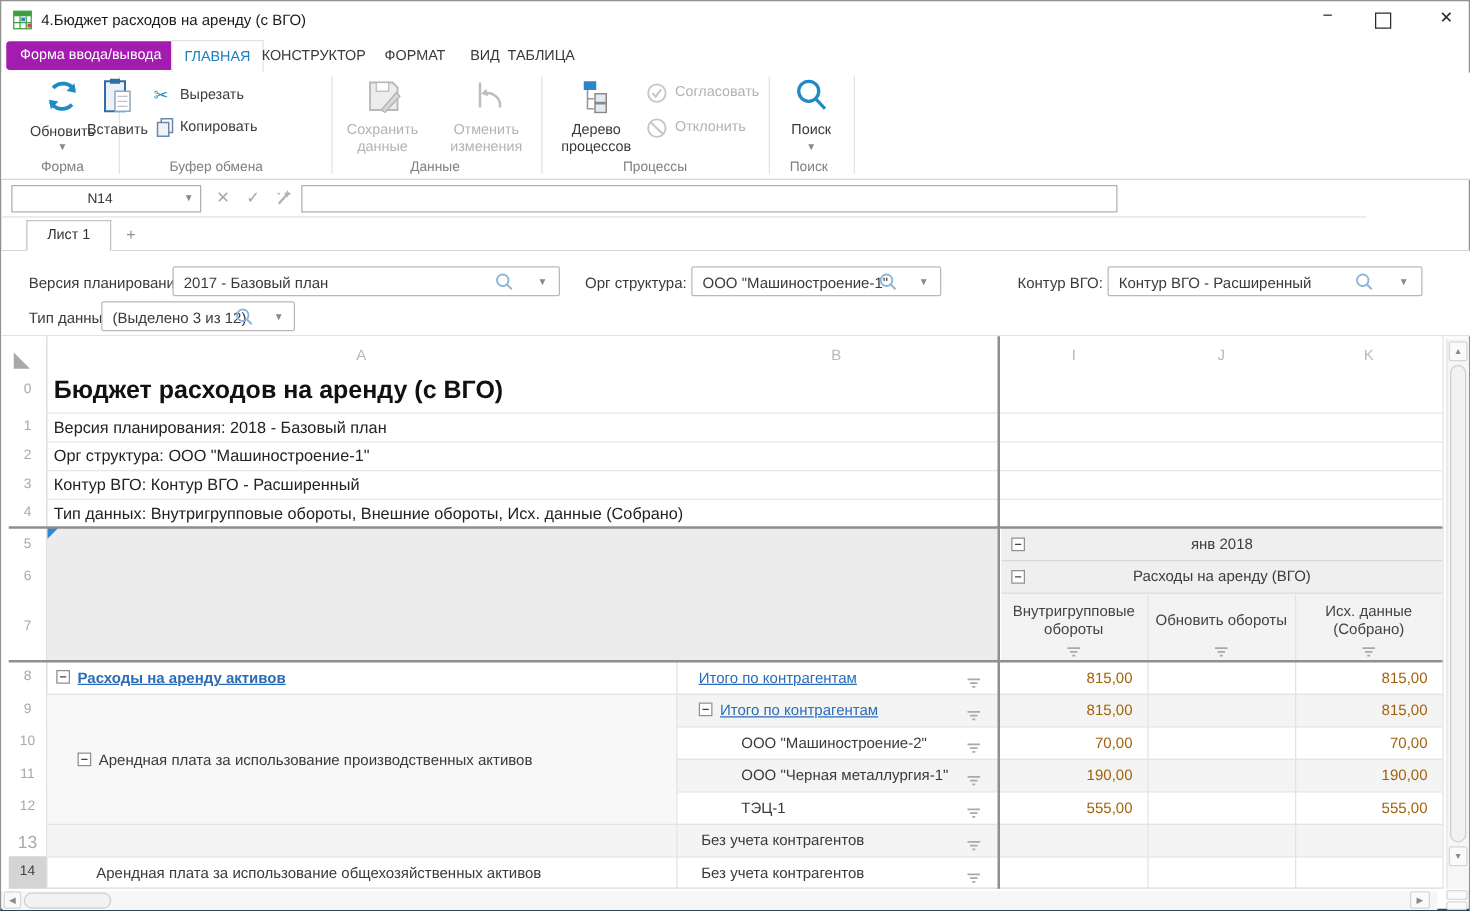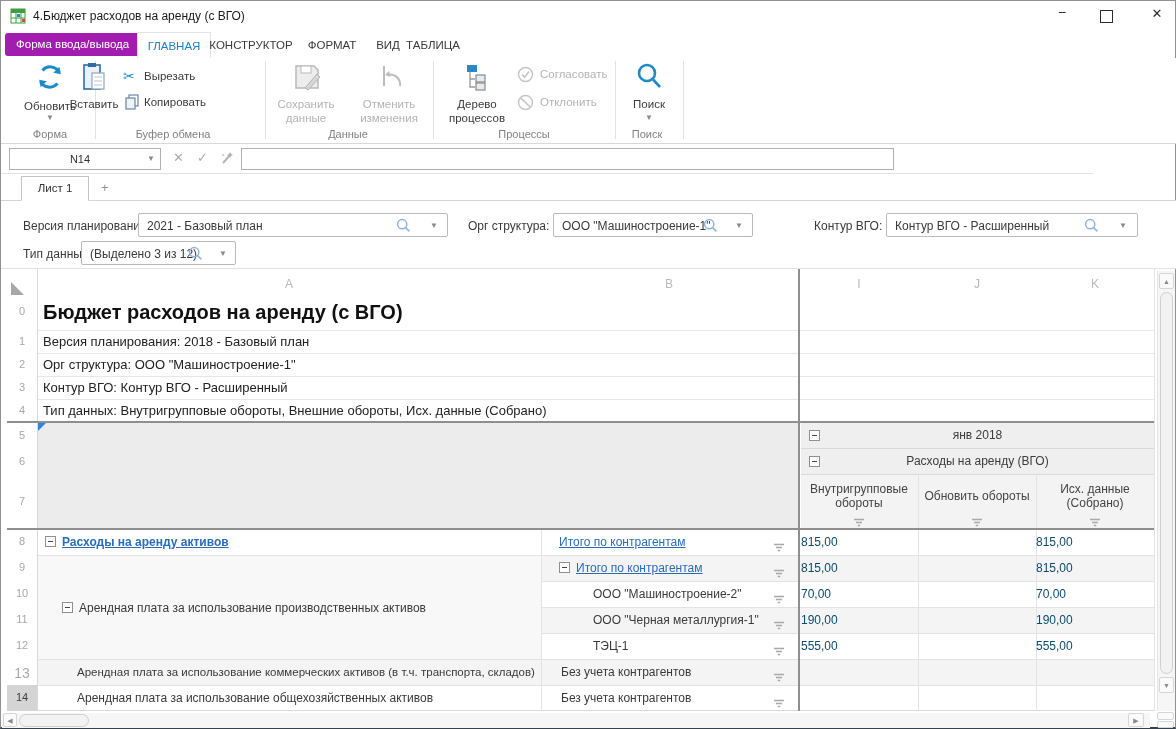--- a/index.html
+++ b/index.html
@@ -7,21 +7,21 @@
        font-family:"Liberation Sans",sans-serif;overflow:hidden;}
   #win{position:absolute;inset:0;border:1px solid #919191;border-bottom:2px solid #33424f;background:#fff;}
   .abs{position:absolute;}
   .ctr{transform:translateX(-50%);}
   .t11{font-size:11px;color:#3a3a3a;}
   .t12{font-size:12px;color:#3a3a3a;}
   .t13{font-size:13px;color:#222;}
   .gray{color:#8a8a8a;}
   .dis{color:#b3b3b3;}
   .lnk{color:#2b6cb8;text-decoration:underline;}
-  .num{font-size:12px;color:#0c4a6e;text-align:left;}
+  .num{font-size:12px;color:#a16207;text-align:right;}
   .cbox{width:11px;height:11px;border:1px solid #8f8f8f;background:#fff;box-sizing:border-box;}
   .cbox::after{content:"";position:absolute;left:2px;right:2px;top:4px;height:1px;background:#444;}
   .hl{background:#fff;border:1px solid #e3e3e3;border-bottom:none;}
   .vline{background:#e3e3e3;width:1px;}
   .hline{background:#e3e3e3;height:1px;}
   .dvline{background:#8f8f8f;}
   .combo{border:1px solid #b9b9b9;border-radius:2px;background:#fff;box-sizing:border-box;height:24px;}
   .ribbtn{cursor:default;}
   .grp{font-size:11px;color:#808080;}
   .stripe{background:#f4f4f4;}
@@ -200,21 +200,21 @@
   <div class="abs" style="left:0;top:173px;width:1176px;height:27px;">
     <div class="abs hline" style="left:0;top:26px;width:1176px;background:#d5d5d5;"></div>
     <div class="abs" style="left:20px;top:2px;width:68px;height:25px;background:#fff;border:1px solid #c3c3c3;border-bottom:1px solid #fff;box-sizing:border-box;text-align:center;line-height:23px;font-size:11.5px;color:#333;">Лист 1</div>
     <span class="abs" style="left:100px;top:6px;font-size:13px;color:#8f8f8f;">+</span>
   </div>
 
   <div class="abs" style="left:0;top:200px;width:1176px;height:68px;background:#fff;border-bottom:1px solid #e2e2e2;box-sizing:border-box;">
 
     <span class="abs t12" style="left:22px;top:18px;">Версия планирования:</span>
     <div class="abs combo" style="left:137px;top:12px;width:310px;">
-      <span class="abs t12" style="left:8px;top:5px;">2021 - Базовый план</span>
+      <span class="abs t12" style="left:8px;top:5px;">2017 - Базовый план</span>
       <span class="abs" style="right:36px;top:4px;">
         <svg width="15" height="15" viewBox="0 0 15 15" fill="none">
             <circle cx="6.2" cy="6.2" r="4.6" stroke="#8fb4dc" stroke-width="1.5"></circle>
             <line x1="9.6" y1="9.6" x2="13.4" y2="13.4" stroke="#8fb4dc" stroke-width="1.5"></line>
           </svg></span>
       <span class="abs gray" style="right:9px;top:7px;font-size:8px;">▼</span>
     </div>
     <span class="abs t12" style="left:467px;top:18px;">Орг структура:</span>
     <div class="abs combo" style="left:552px;top:12px;width:200px;">
       <span class="abs t12" style="left:8px;top:5px;">ООО "Машиностроение-1"</span>
@@ -381,21 +381,20 @@
     <span class="abs num" style="left:1035px;top:344px;width:106px;">190,00</span>
 
     <span class="abs t12" style="left:592px;top:370px;">ТЭЦ-1</span>
     <span class="abs ctr" style="left:778px;top:373px;"><svg width="12" height="10">
           <path d="M1 2.5h10M3 5.5h6M4.8 8.5h2.4" stroke="#a9a9a9" stroke-width="1.4"></path>
         </svg></span>
     <span class="abs num" style="left:800px;top:370px;width:105px;">555,00</span>
     <span class="abs num" style="left:917px;top:370px;width:106px;"></span>
     <span class="abs num" style="left:1035px;top:370px;width:106px;">555,00</span>
 
-    <span class="abs" style="left:76px;top:397px;font-size:11.5px;color:#3a3a3a;">Арендная плата за использование коммерческих активов (в т.ч. транспорта, складов)</span>
     <span class="abs t12" style="left:560px;top:396px;">Без учета контрагентов</span>
     <span class="abs ctr" style="left:778px;top:399px;"><svg width="12" height="10">
           <path d="M1 2.5h10M3 5.5h6M4.8 8.5h2.4" stroke="#a9a9a9" stroke-width="1.4"></path>
         </svg></span>
 
     <span class="abs t12" style="left:76px;top:422px;">Арендная плата за использование общехозяйственных активов</span>
     <span class="abs t12" style="left:560px;top:422px;">Без учета контрагентов</span>
     <span class="abs ctr" style="left:778px;top:425px;"><svg width="12" height="10">
           <path d="M1 2.5h10M3 5.5h6M4.8 8.5h2.4" stroke="#a9a9a9" stroke-width="1.4"></path>
         </svg></span>

